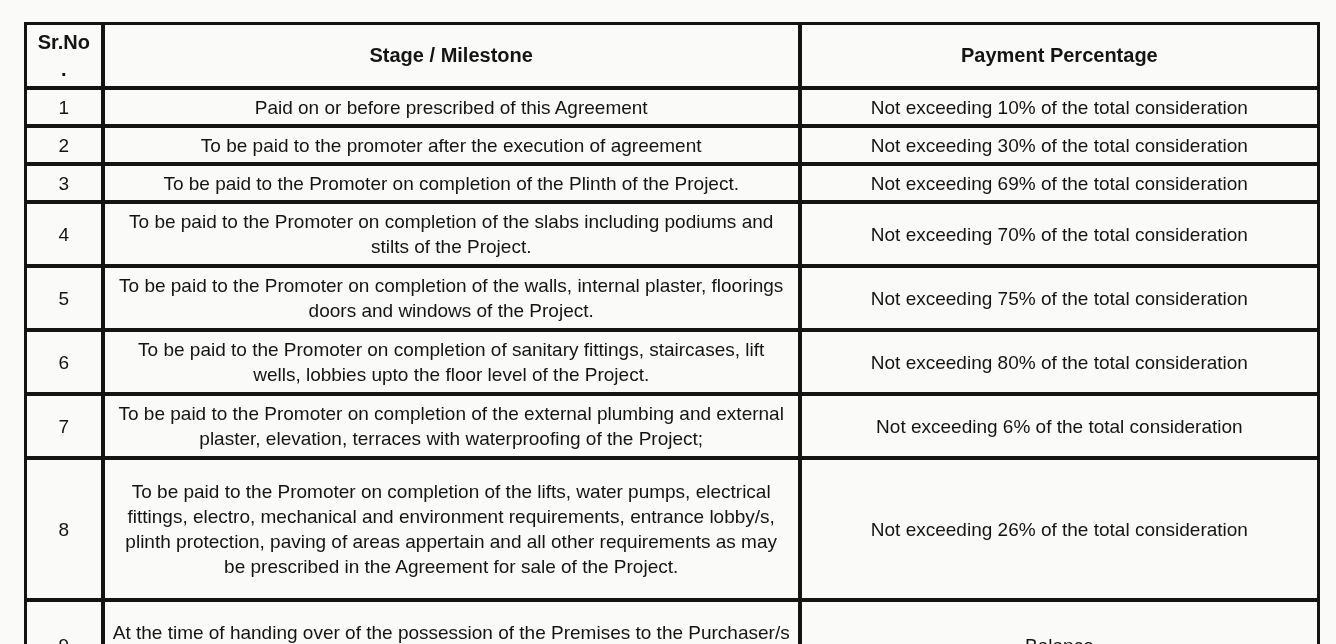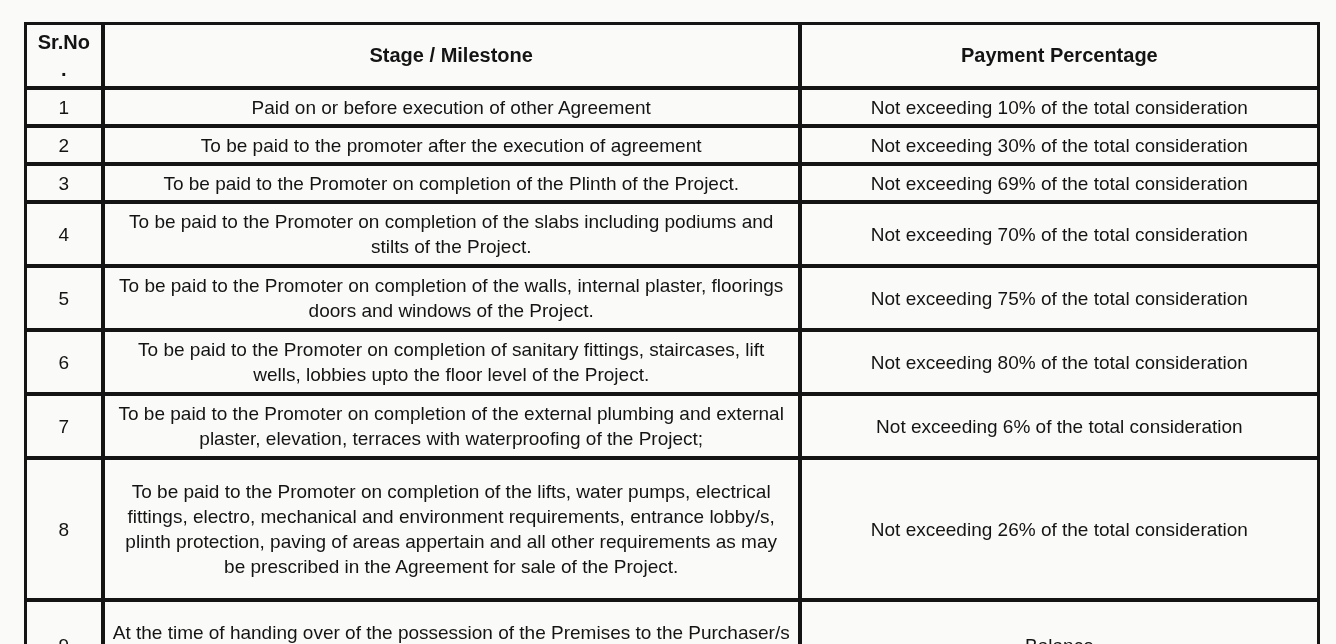--- a/index.html
+++ b/index.html
@@ -65,21 +65,21 @@
     <thead>
       <tr class="r-short">
         <th>Sr.No.</th>
         <th>Stage / Milestone</th>
         <th>Payment Percentage</th>
       </tr>
     </thead>
     <tbody id="schedule-body">
         <tr class="r-short">
           <td class="cell-sr">1</td>
-          <td class="cell-stage">Paid on or before execution of other Agreement</td>
+          <td class="cell-stage">Paid on or before prescribed of this Agreement</td>
           <td class="cell-payment">Not exceeding 10% of the total consideration</td>
         </tr>
         <tr class="r-short">
           <td class="cell-sr">2</td>
           <td class="cell-stage">To be paid to the promoter after the execution of agreement</td>
           <td class="cell-payment">Not exceeding 30% of the total consideration</td>
         </tr>
         <tr class="r-short">
           <td class="cell-sr">3</td>
           <td class="cell-stage">To be paid to the Promoter on completion of the Plinth of the Project.</td>

